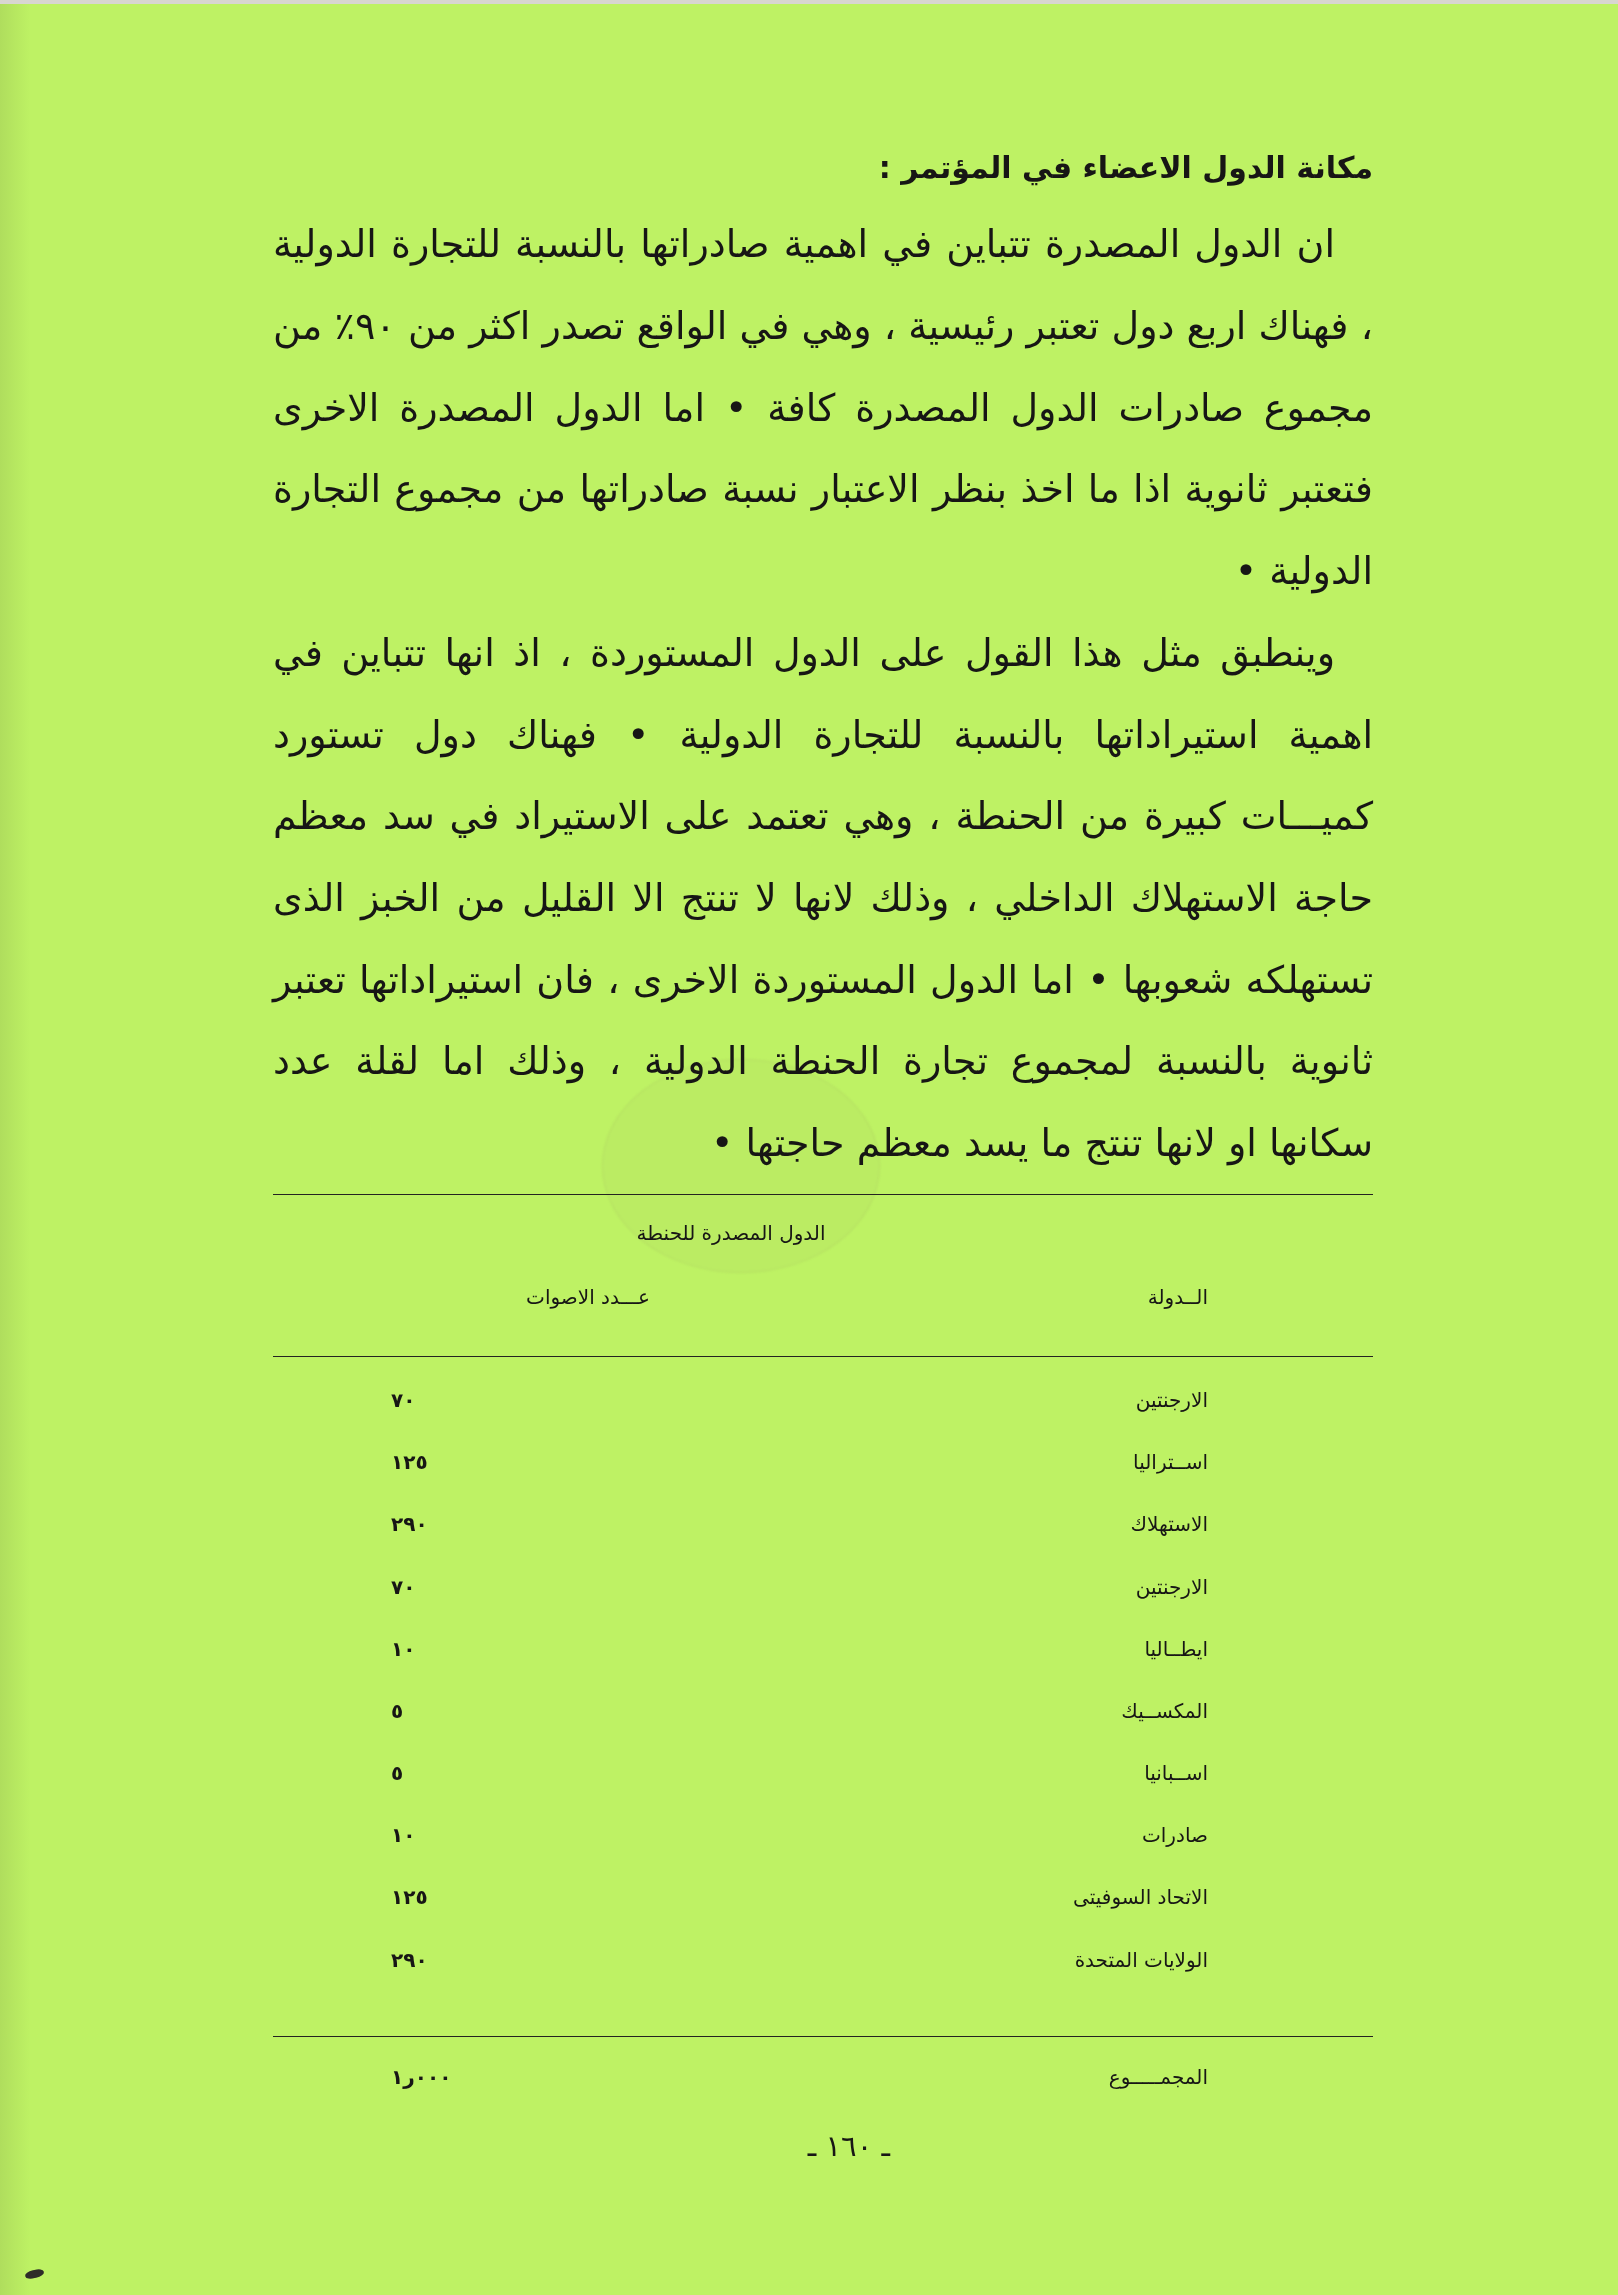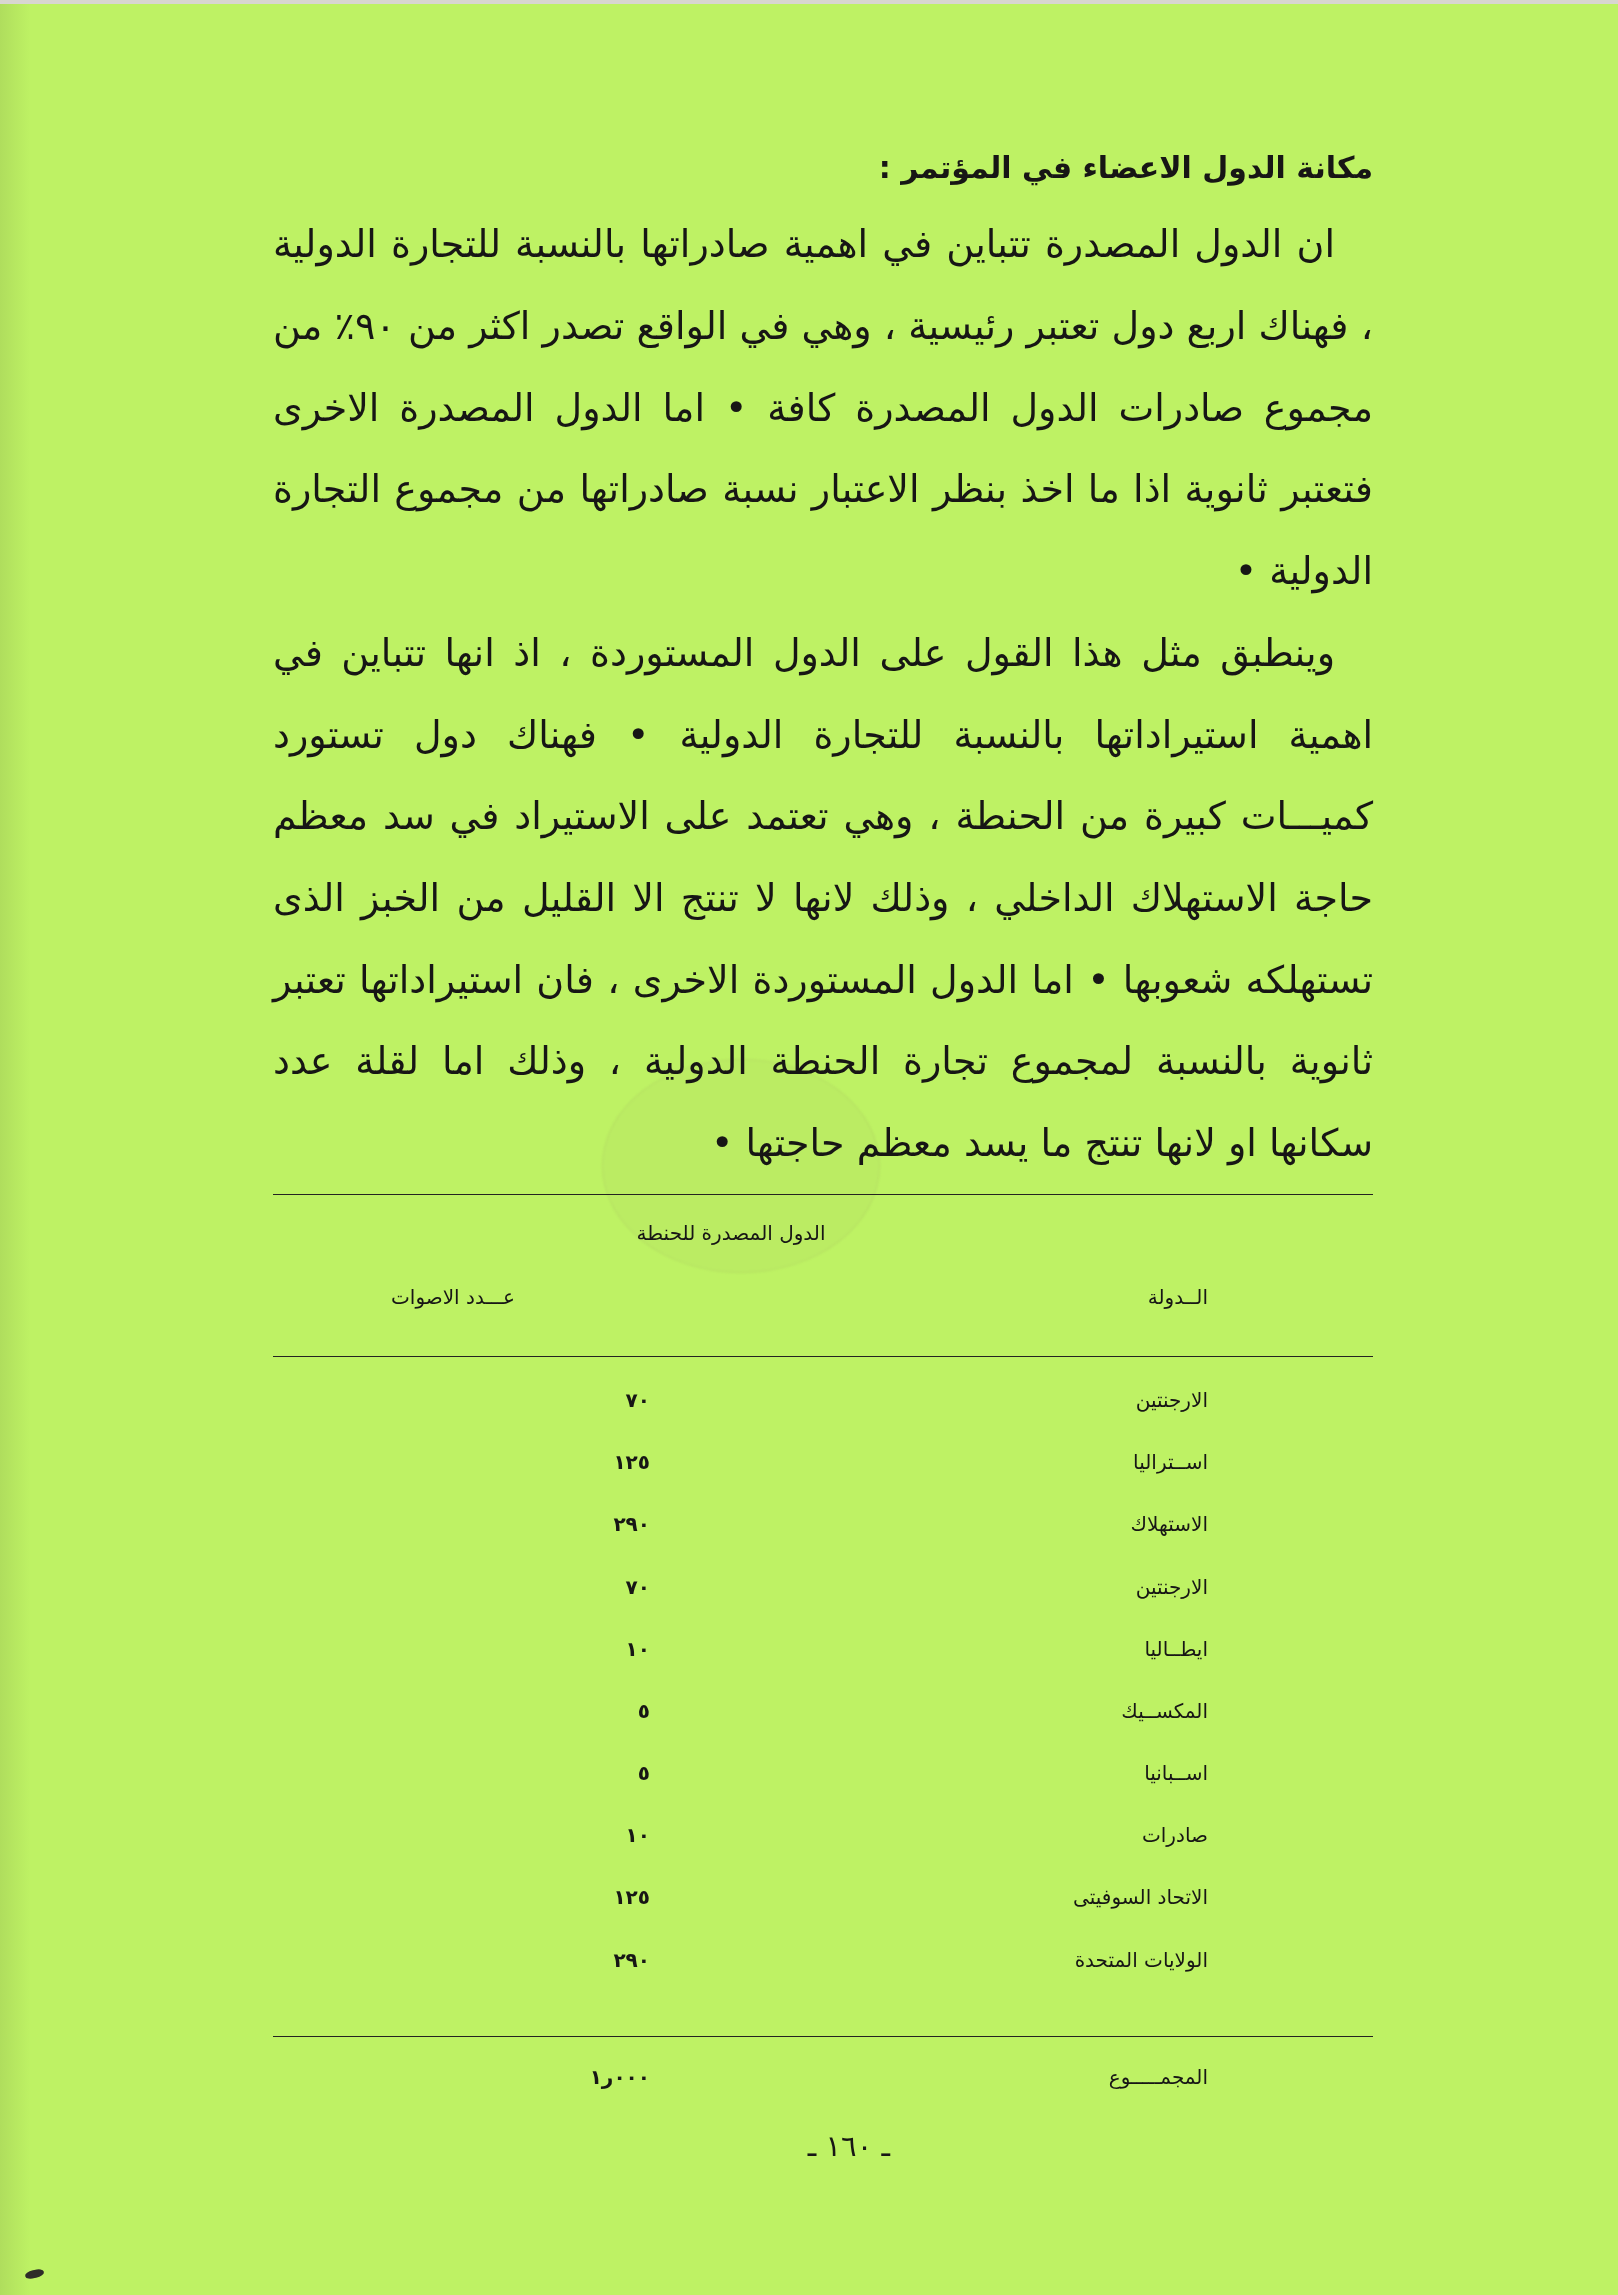--- a/index.html
+++ b/index.html
@@ -71,30 +71,30 @@
   .hr {
     position: absolute; left: 0; right: 0;
     border-top: 1.9px solid #242321;
   }
   .t-caption {
     position: absolute; top: 27px; left: 0; right: 0;
     text-align: center;
     transform: translateX(-92px);
   }
   .col-head-country { position: absolute; top: 91px; right: 165px; }
-  .col-head-votes   { position: absolute; top: 91px; left: 118px; width: 259px; text-align: left; }
+  .col-head-votes   { position: absolute; top: 91px; left: 118px; width: 259px; text-align: right; }
 
   .t-row { position: absolute; left: 0; right: 0; height: 62px; }
   .t-country {
     position: absolute; right: 165px; top: 0;
     white-space: nowrap;
   }
   .t-votes {
     position: absolute; left: 118px; top: 0; width: 259px;
-    text-align: right;
+    text-align: left;
     font-weight: bold;
   }
   .num-ltr {
     direction: ltr;
     unicode-bidi: bidi-override;
   }
 
   .page-number {
     position: absolute;
     top: 2125px;

